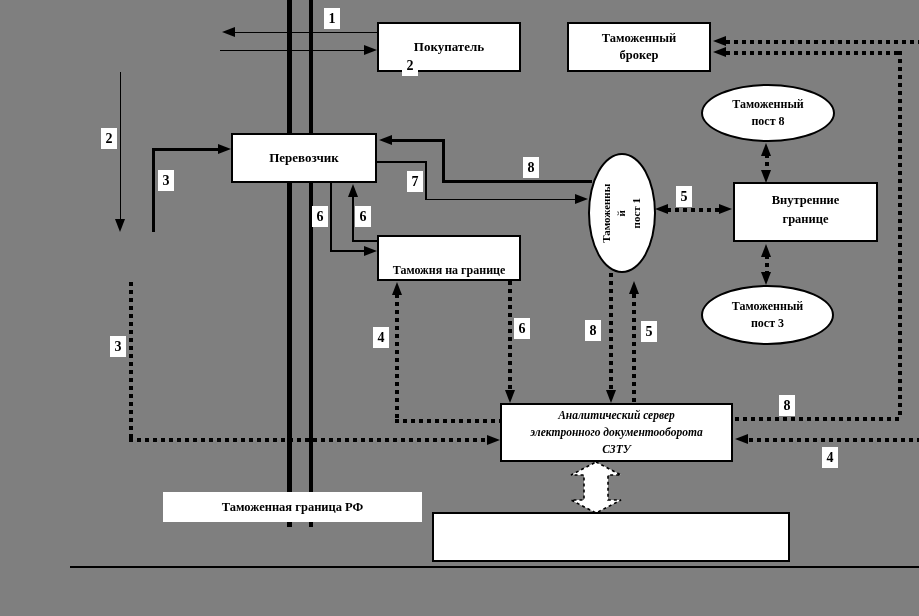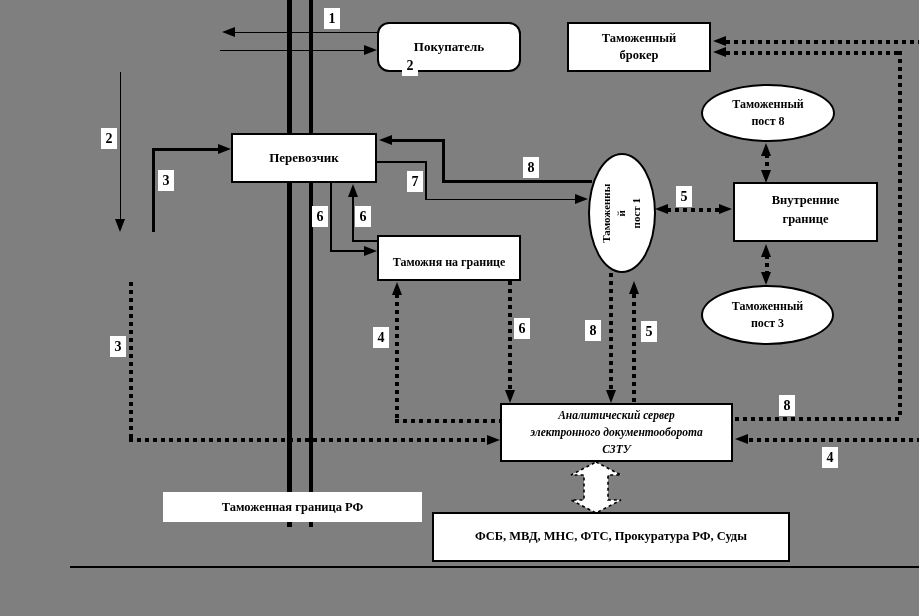--- a/index.html
+++ b/index.html
@@ -113,35 +113,35 @@
   <div class="dotH" style="left:735px;top:417px;width:167px;"></div>
 
   <div class="arr l" style="left:735px;top:434px;"></div>
   <div class="dotH" style="left:749px;top:438px;width:170px;"></div>
 
   <svg style="position:absolute;left:565px;top:461px;z-index:3;" width="62" height="53" viewBox="0 0 62 53">
     <path d="M31 1 L56 14 L43 14 L43 39 L56 39 L31 52 L6 39 L19 39 L19 14 L6 14 Z" fill="#ffffff" stroke="#000000" stroke-width="1.6" stroke-dasharray="3,3"></path>
   </svg>
 
 
-  <div class="box" style="left:377px;top:22px;width:144px;height:50px;border-radius:12px;">
+  <div class="box" style="left:377px;top:22px;width:144px;height:50px;">
     <span>Покупатель</span>
   </div>
 
   <div class="box" style="left:567px;top:22px;width:144px;height:50px;font-size:12.5px;line-height:1.4;">
     <span>Таможенный</span>
     <span>брокер</span>
   </div>
 
   <div class="box" style="left:231px;top:133px;width:146px;height:50px;">
     <span>Перевозчик</span>
   </div>
 
 
-  <div class="box" style="left:377px;top:235px;width:144px;height:46px;font-size:12px;justify-content:center;padding-top:8px;">
+  <div class="box" style="left:377px;top:235px;width:144px;height:46px;font-size:12px;justify-content:flex-end;padding-top:8px;">
     <span>Таможня на границе</span>
   </div>
 
   <div class="box" style="left:733px;top:182px;width:145px;height:60px;font-size:12.5px;line-height:1.5;justify-content:flex-start;padding-top:7px;">
     <span>Внутренние</span>
     <span>границе</span>
   </div>
 
   <div class="box ellipse" style="left:588px;top:153px;width:68px;height:120px;">
     <div class="vtext">
@@ -161,21 +161,20 @@
     <span>пост 3</span>
   </div>
 
   <div class="box small" style="left:500px;top:403px;width:233px;height:59px;">
     <span>Аналитический сервер</span>
     <span>электронного документооборота</span>
     <span>СЗТУ</span>
   </div>
 
   <div class="box" style="left:432px;top:512px;width:358px;height:50px;font-size:12.5px;line-height:1.55;">
-    <span>ФСБ,  МВД, МНС, ФТС,  Прокуратура РФ, Суды</span>
   </div>
 
   <div class="box plain" style="left:163px;top:492px;width:259px;height:30px;font-size:12.5px;">
     <span>Таможенная граница РФ</span>
   </div>
 
   <div class="num" style="left:324px;top:8px;">1</div>
   <div class="num" style="left:402px;top:55px;">2</div>
   <div class="num" style="left:101px;top:128px;">2</div>
   <div class="num" style="left:158px;top:170px;">3</div>

